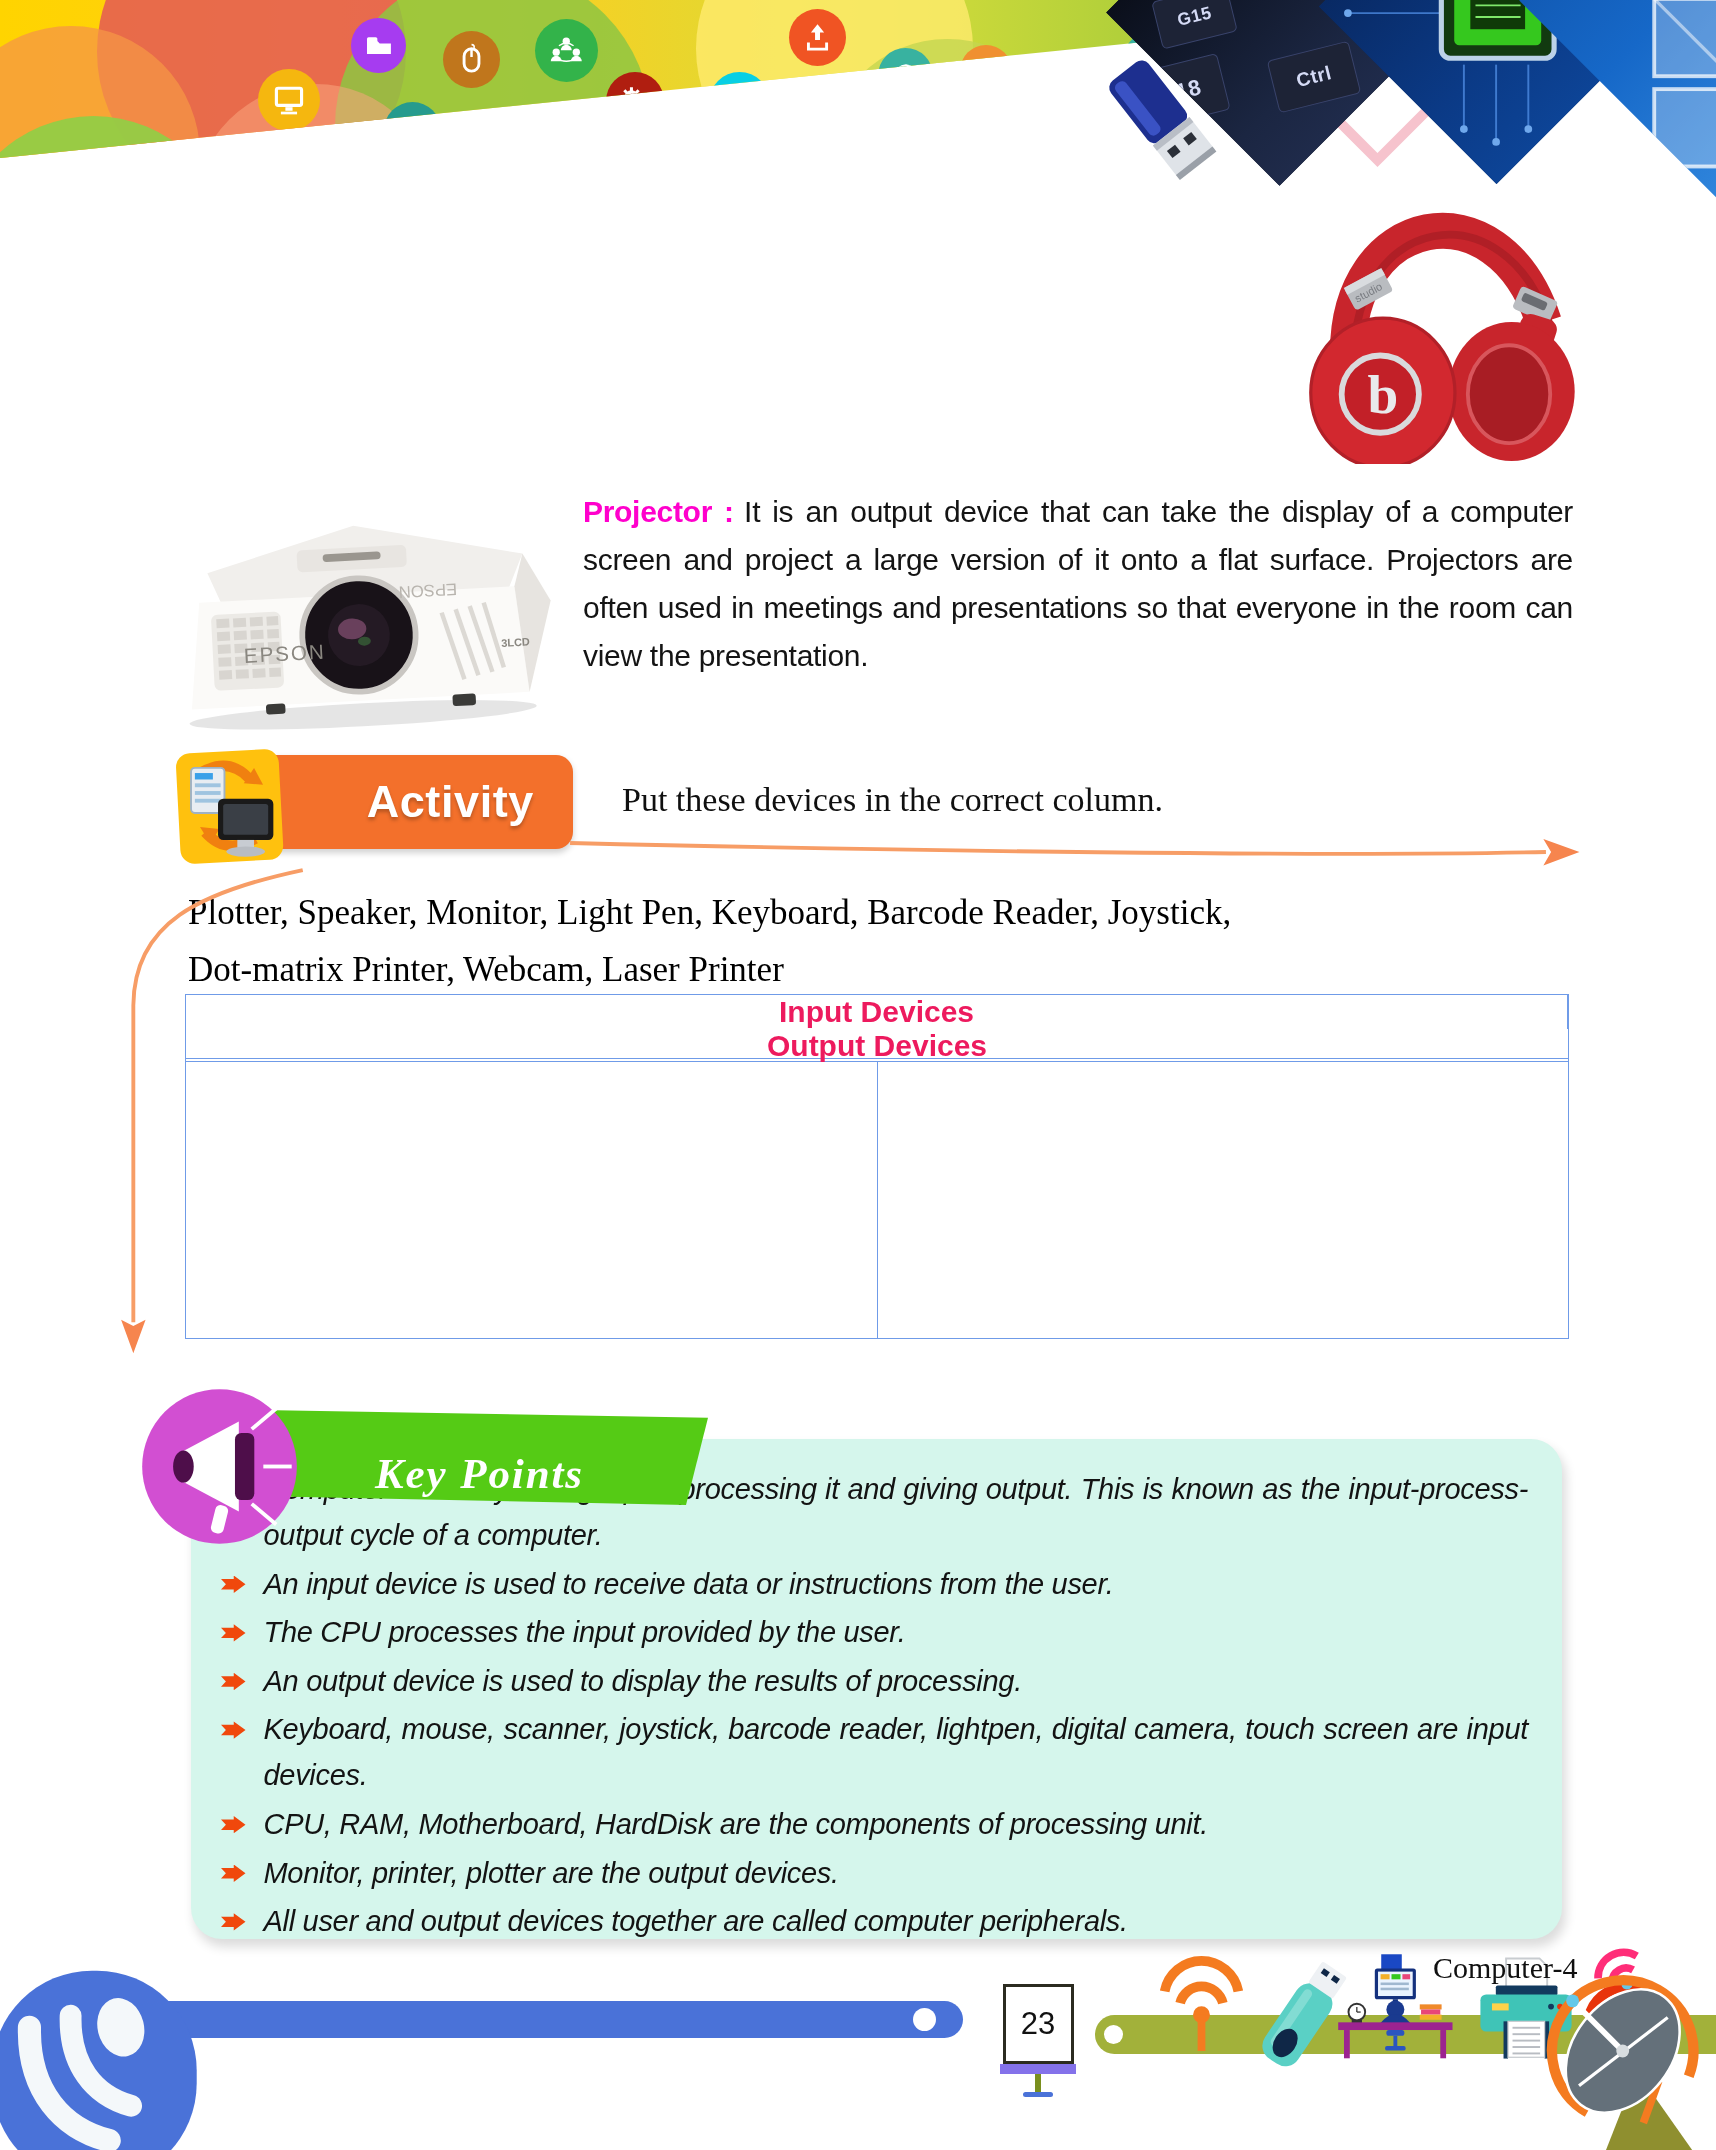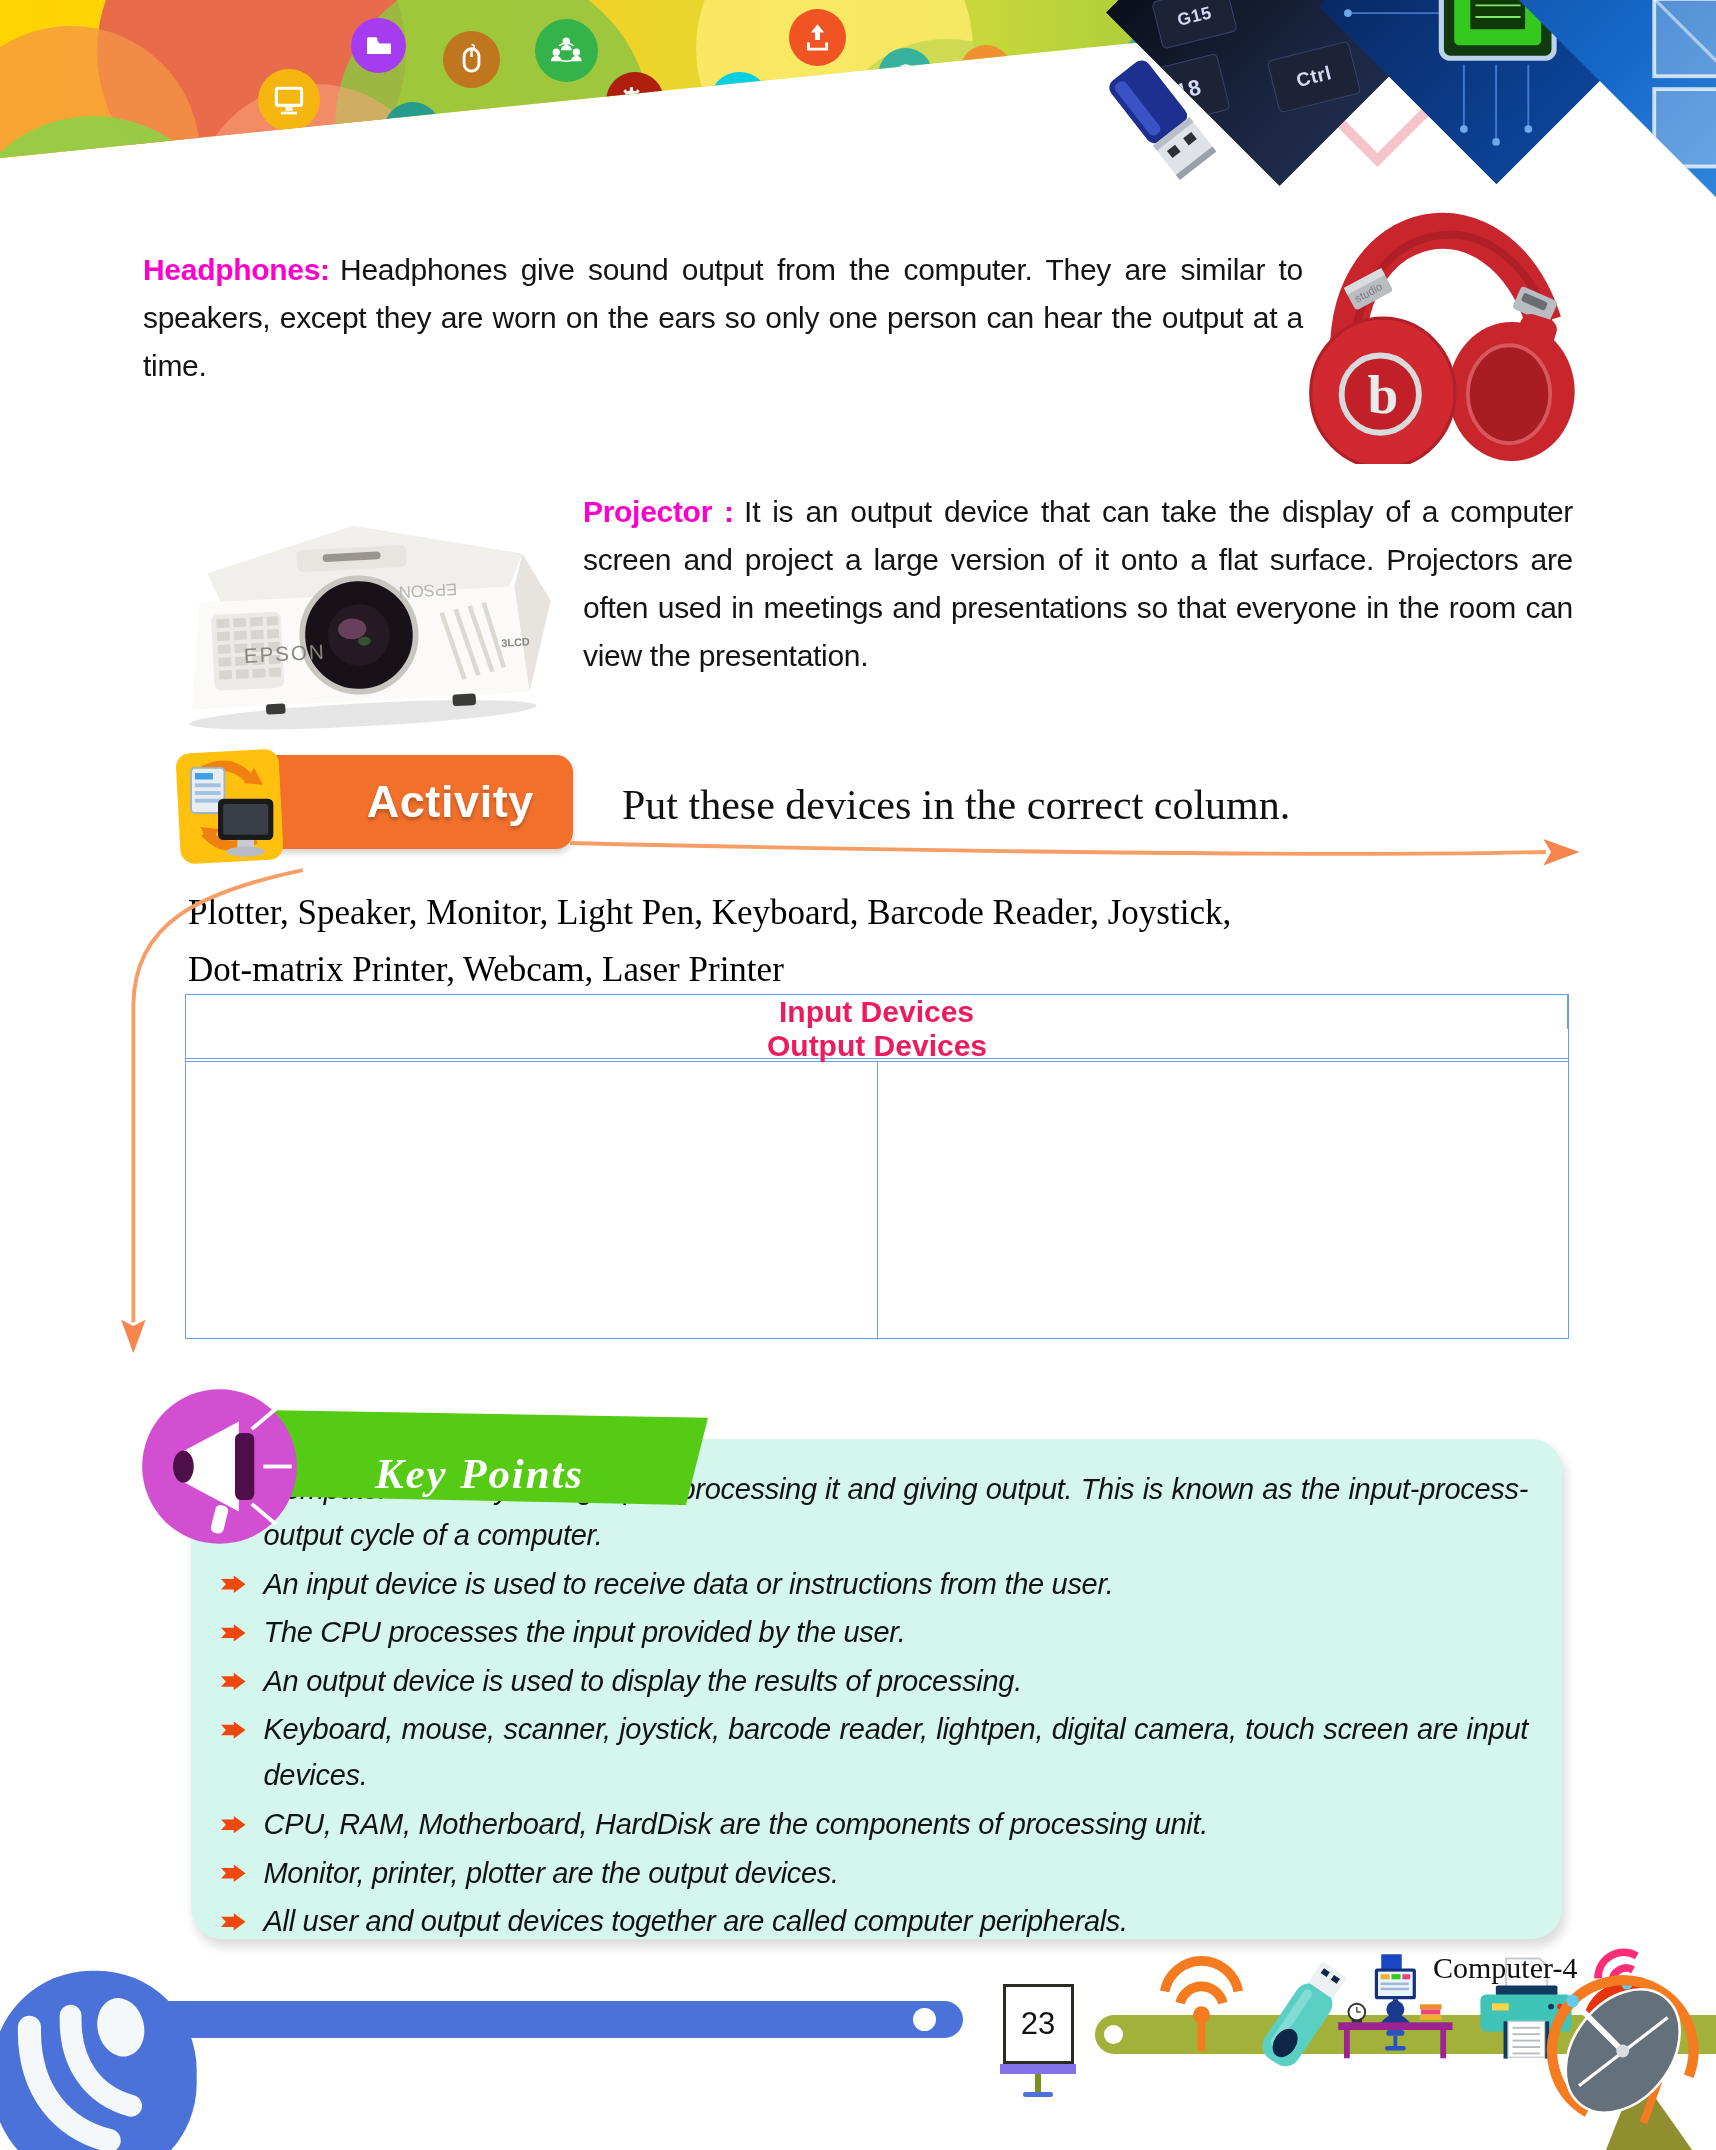--- a/index.html
+++ b/index.html
@@ -29,21 +29,21 @@
   .mag { color:#ff00cc; font-weight:bold; margin-right:10.3px; }
 
   
   .act-badge { position:absolute; left:193px; top:755px; width:380px; height:94px; background:#f3702b;
                border-radius:17px; box-shadow:0 3.9px 6.4px rgba(0,0,0,.18); display:flex; align-items:center;
                justify-content:flex-end; padding-right:39px; z-index:4; }
   .act-badge span { color:#fff; font-size:45px; font-weight:bold; letter-spacing:0.6px;
                     text-shadow:0 2.6px 3.9px rgba(0,0,0,.25); }
   .act-icon { position:absolute; left:173px; top:742px; z-index:5; }
   .act-prompt { position:absolute; left:622px; top:781px; font-family:"Liberation Serif", serif;
-                font-size:42px; color:#101010; z-index:4; }
+                font-size:34px; color:#101010; z-index:4; }
   .devices { position:absolute; left:188px; top:884px; font-family:"Liberation Serif", serif;
              font-size:35px; color:#000; line-height:57px; z-index:4; }
 
   
   .dev-table { position:absolute; left:185px; top:994px; width:1384px; height:345px;
                border:1.9px solid #6f9be8; z-index:3; background:#fff; }
   .dev-head { display:flex; height:67px; border-bottom:4.5px double #6f9be8;flex-direction:column; }
   .dev-head .cell { flex:1; display:flex; align-items:center; justify-content:center;
                     font-size:30px; font-weight:bold; color:#ed1a5e; }
   .dev-head .cell:first-child { border-right:1.9px solid #6f9be8; }
@@ -272,23 +272,20 @@
       <rect x="95" y="20" width="74" height="120" rx="14" fill="#1d2f8f"></rect>
       <rect x="103" y="28" width="20" height="100" rx="8" fill="#3a52c4"></rect>
       <rect x="96" y="138" width="72" height="64" fill="#dfe3e8"></rect>
       <rect x="96" y="138" width="72" height="10" fill="#b9bec6"></rect>
       <rect x="108" y="158" width="16" height="14" fill="#2b2f38"></rect>
       <rect x="140" y="158" width="16" height="14" fill="#2b2f38"></rect>
       <rect x="96" y="196" width="72" height="10" fill="#9aa0a8"></rect>
     </g>
   </svg>
 
-  <p class="para" style="left:143px;top:246px;width:1160px;">
-    <span class="mag">Headphones:</span><span>Headphones give sound output from the computer. They are similar to speakers, except they are worn on the ears so only one person can hear the output at a time.</span>
-  </p>
 
   <svg style="position:absolute;left:1285px;top:135px;" width="309" height="329" viewBox="0 0 480 510">
     <path d="M98 345 C92 120 330 70 402 290" fill="none" stroke="#c8252c" stroke-width="56"></path>
     <path d="M98 345 C92 120 330 70 402 290" fill="none" stroke="#b01f26" stroke-width="12" transform="translate(10,6)"></path>
     <g transform="rotate(-28 128 238)">
       <rect x="96" y="220" width="66" height="40" rx="6" fill="#b9bcc0"></rect>
       <rect x="96" y="220" width="66" height="12" fill="#d9dcdf"></rect>
       <text x="104" y="250" font-size="17" fill="#7a7d82" font-family="Liberation Sans, sans-serif">studio</text>
     </g>
     <g transform="rotate(24 388 262)">

